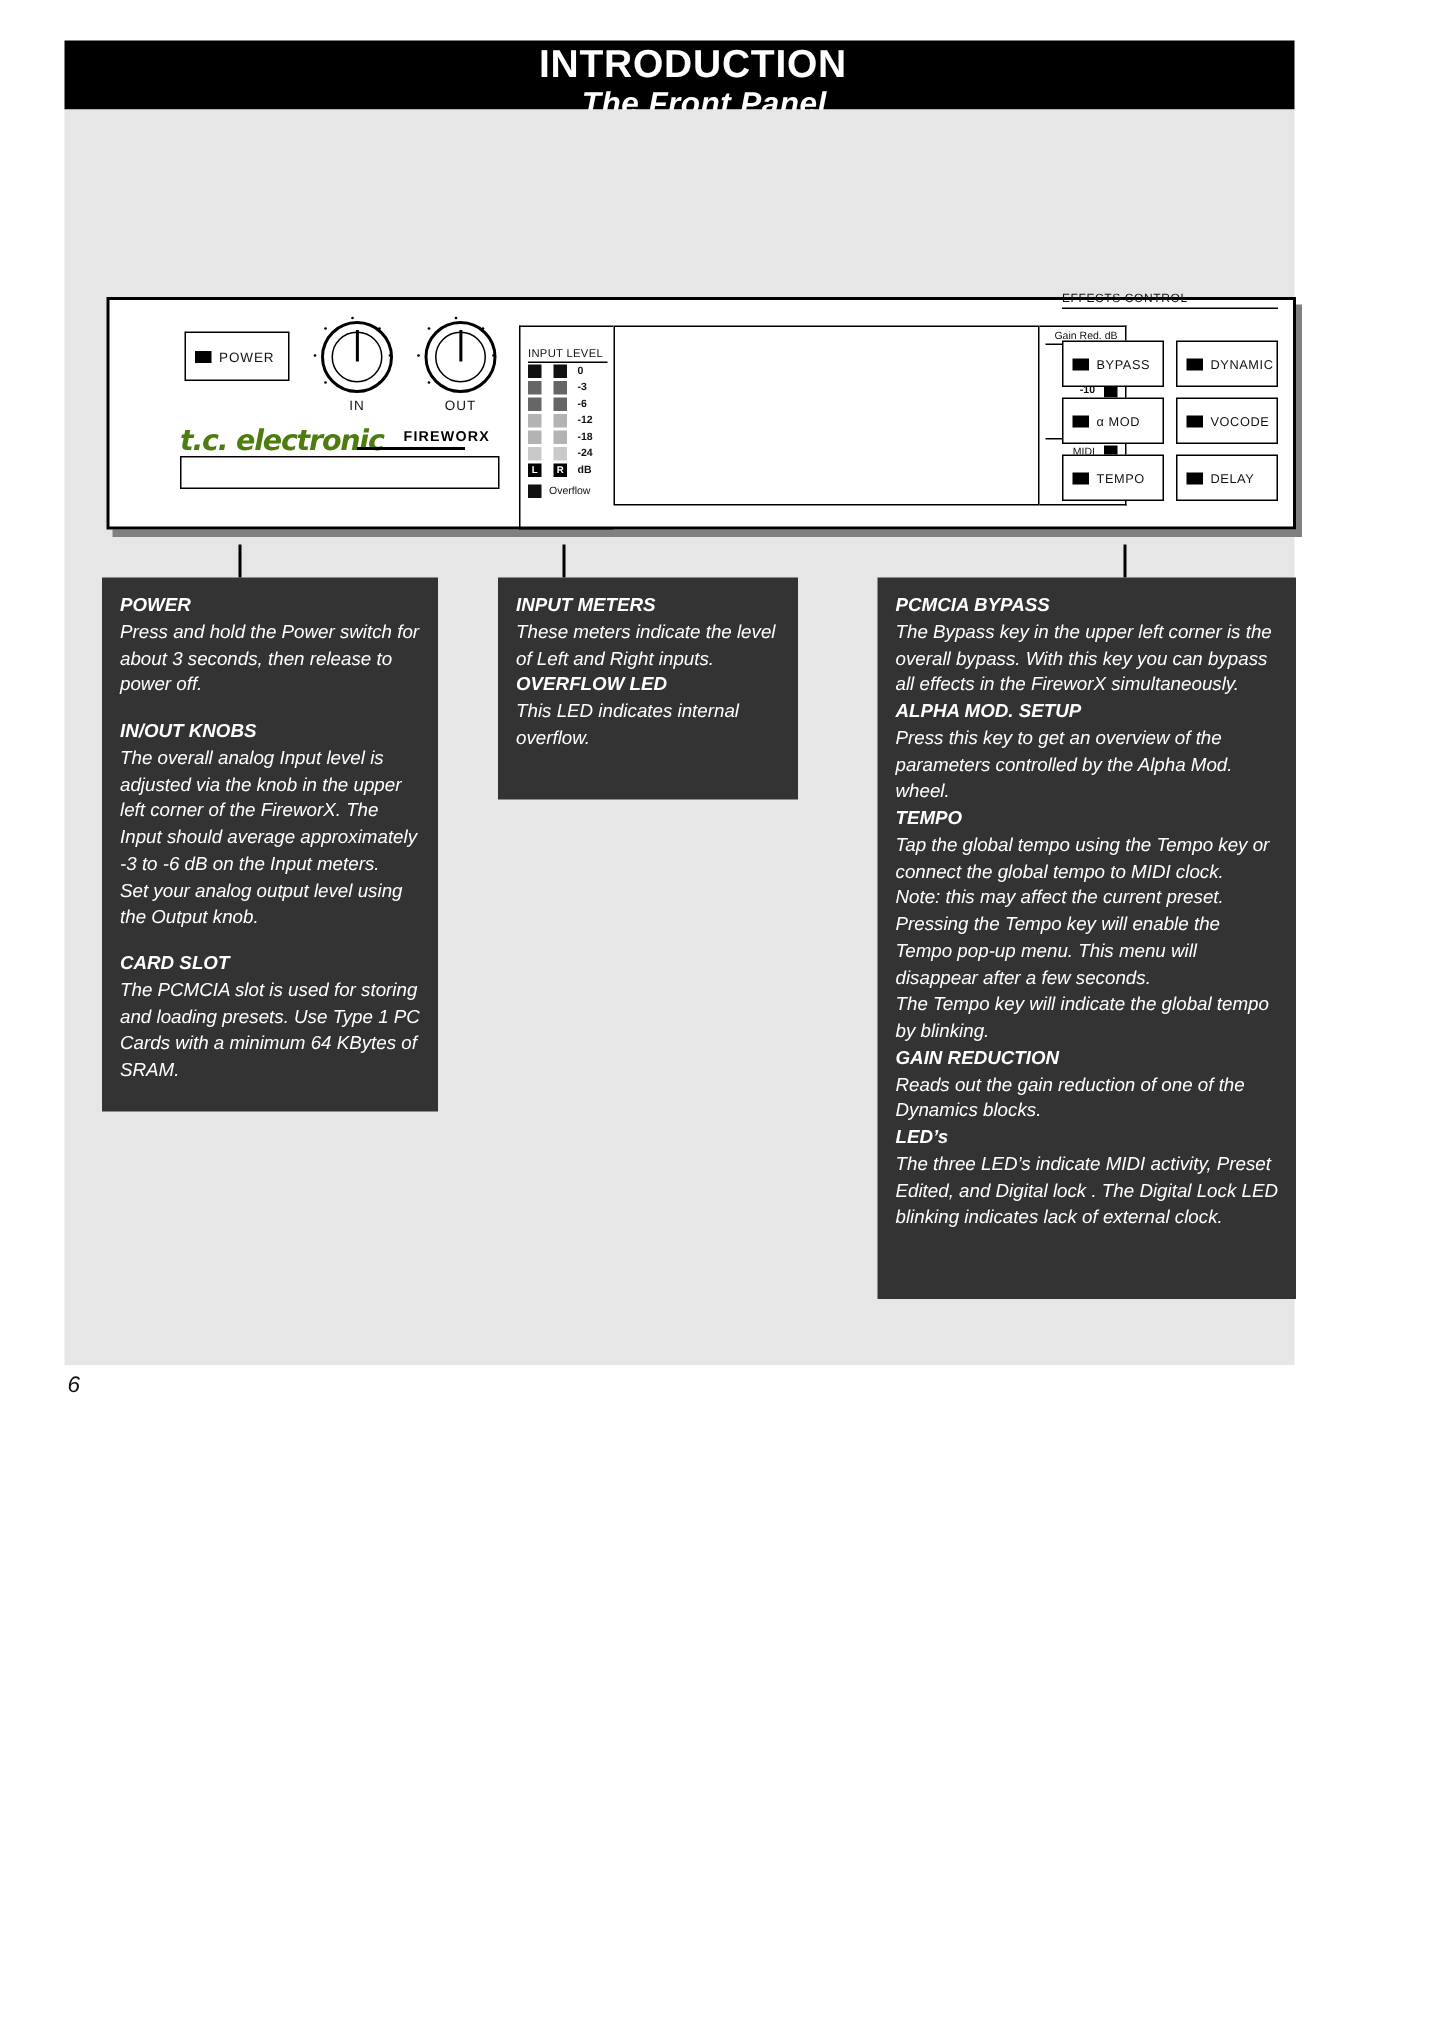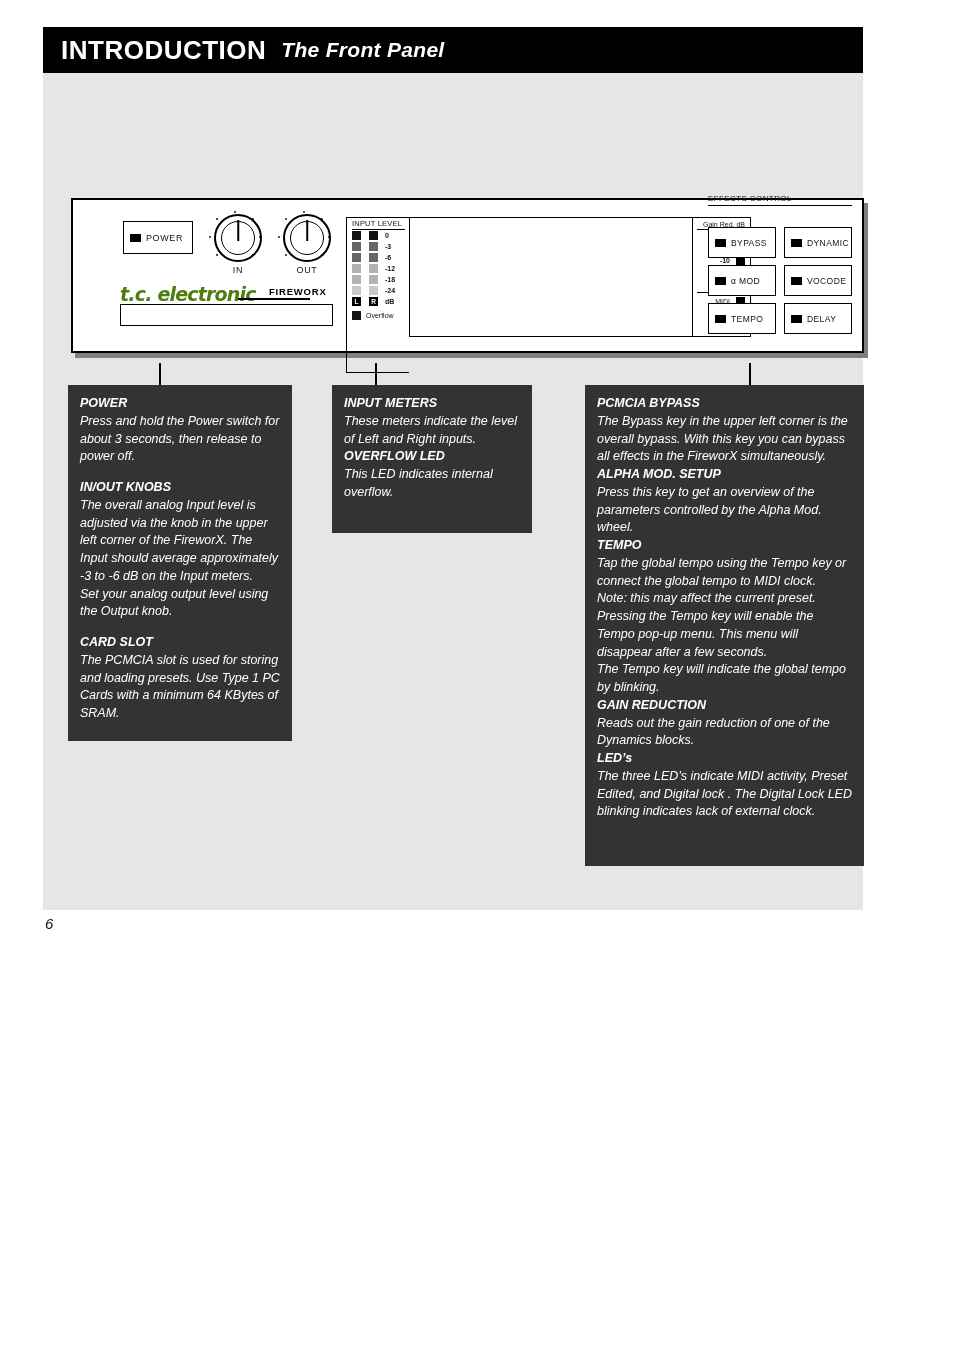--- a/index.html
+++ b/index.html
@@ -29,20 +29,21 @@
     left: 43px;
     top: 27px;
     width: 820px;
     height: 46px;
     background: #000000;
     color: #ffffff;
     display: flex;
     align-items: center;
     padding-left: 18px;
     box-sizing: border-box;
+    flex-direction: column;
   }
   .header-title {
     font-size: 26px;
     font-weight: bold;
     letter-spacing: 0.5px;
   }
   .header-sub {
     font-size: 21px;
     font-weight: bold;
     font-style: italic;
@@ -199,25 +200,25 @@
     background: #fff;
     box-sizing: border-box;
   }
 
   
   .meter-box {
     position: absolute;
     left: 273px;
     top: 17px;
     width: 63px;
-    height: 156px;
+    height: 136px;
     border: 1.5px solid #000;
     border-right: none;
     box-sizing: border-box;
-    padding: 1px 4px 0 5px;
+    padding: 13px 4px 0 5px;
   }
   .meter-title {
     font-size: 7.5px;
     letter-spacing: 0.2px;
     border-bottom: 1px solid #000;
     padding-bottom: 1px;
     color: #111;
     white-space: nowrap;
   }
   .meter-row {

